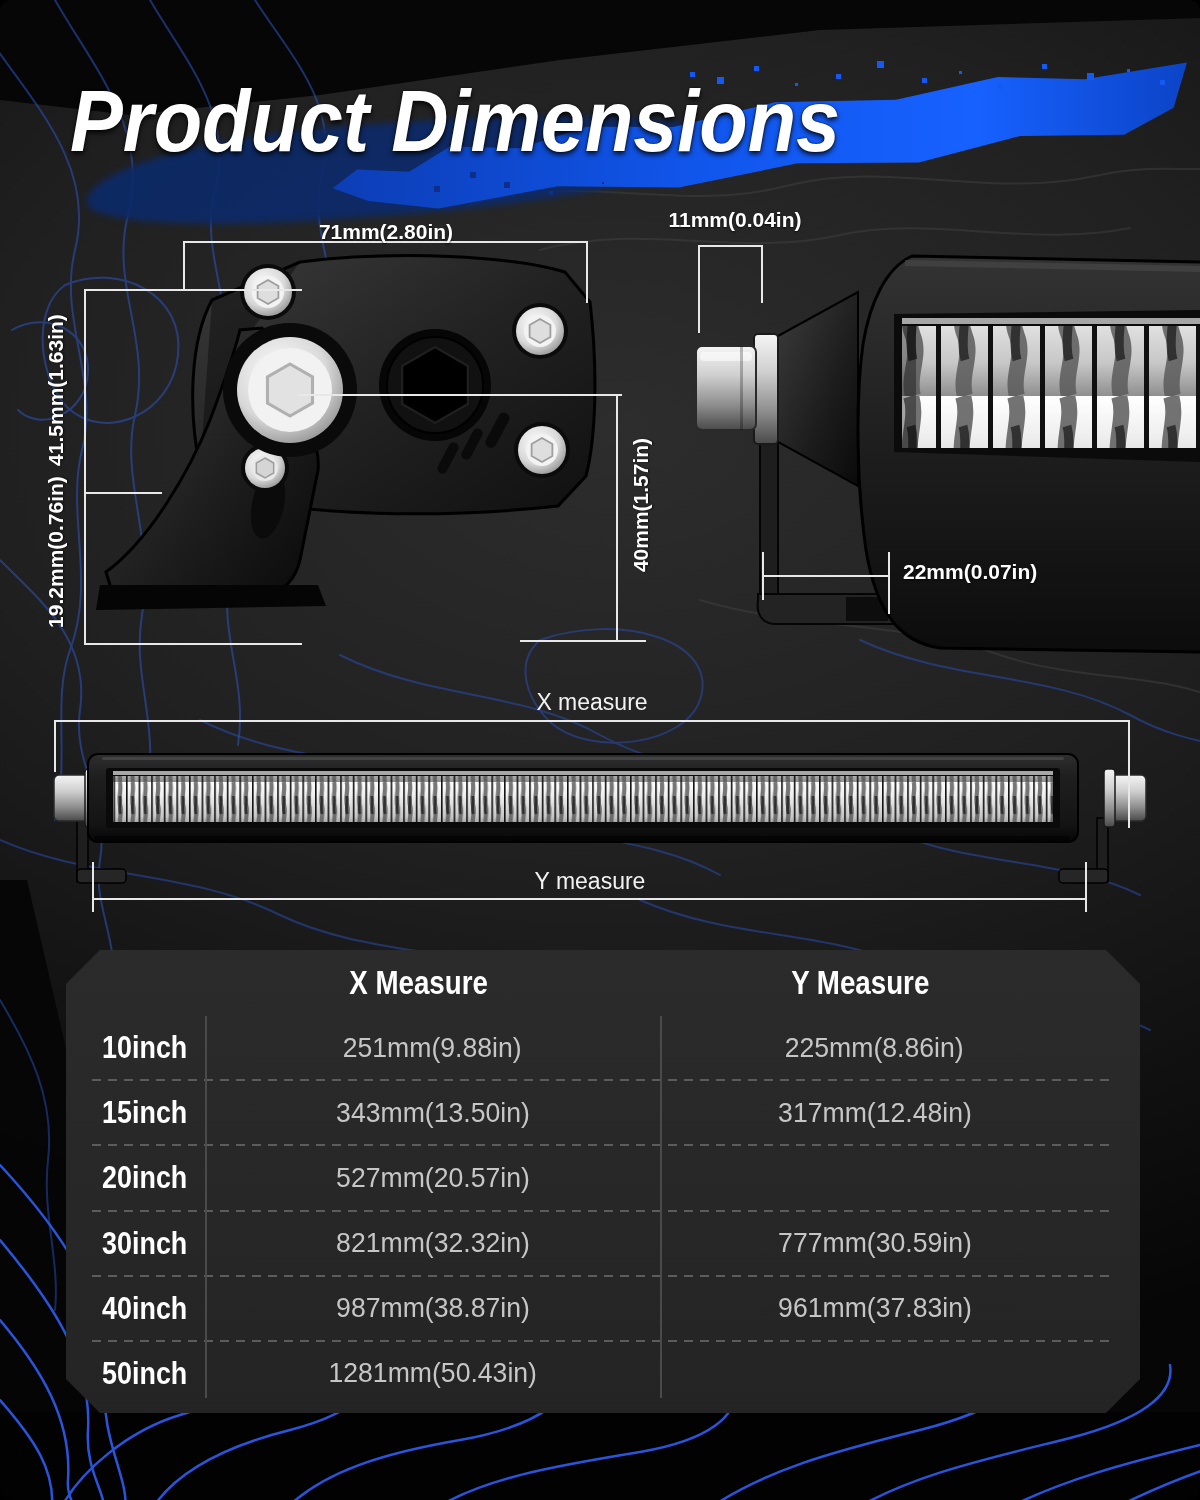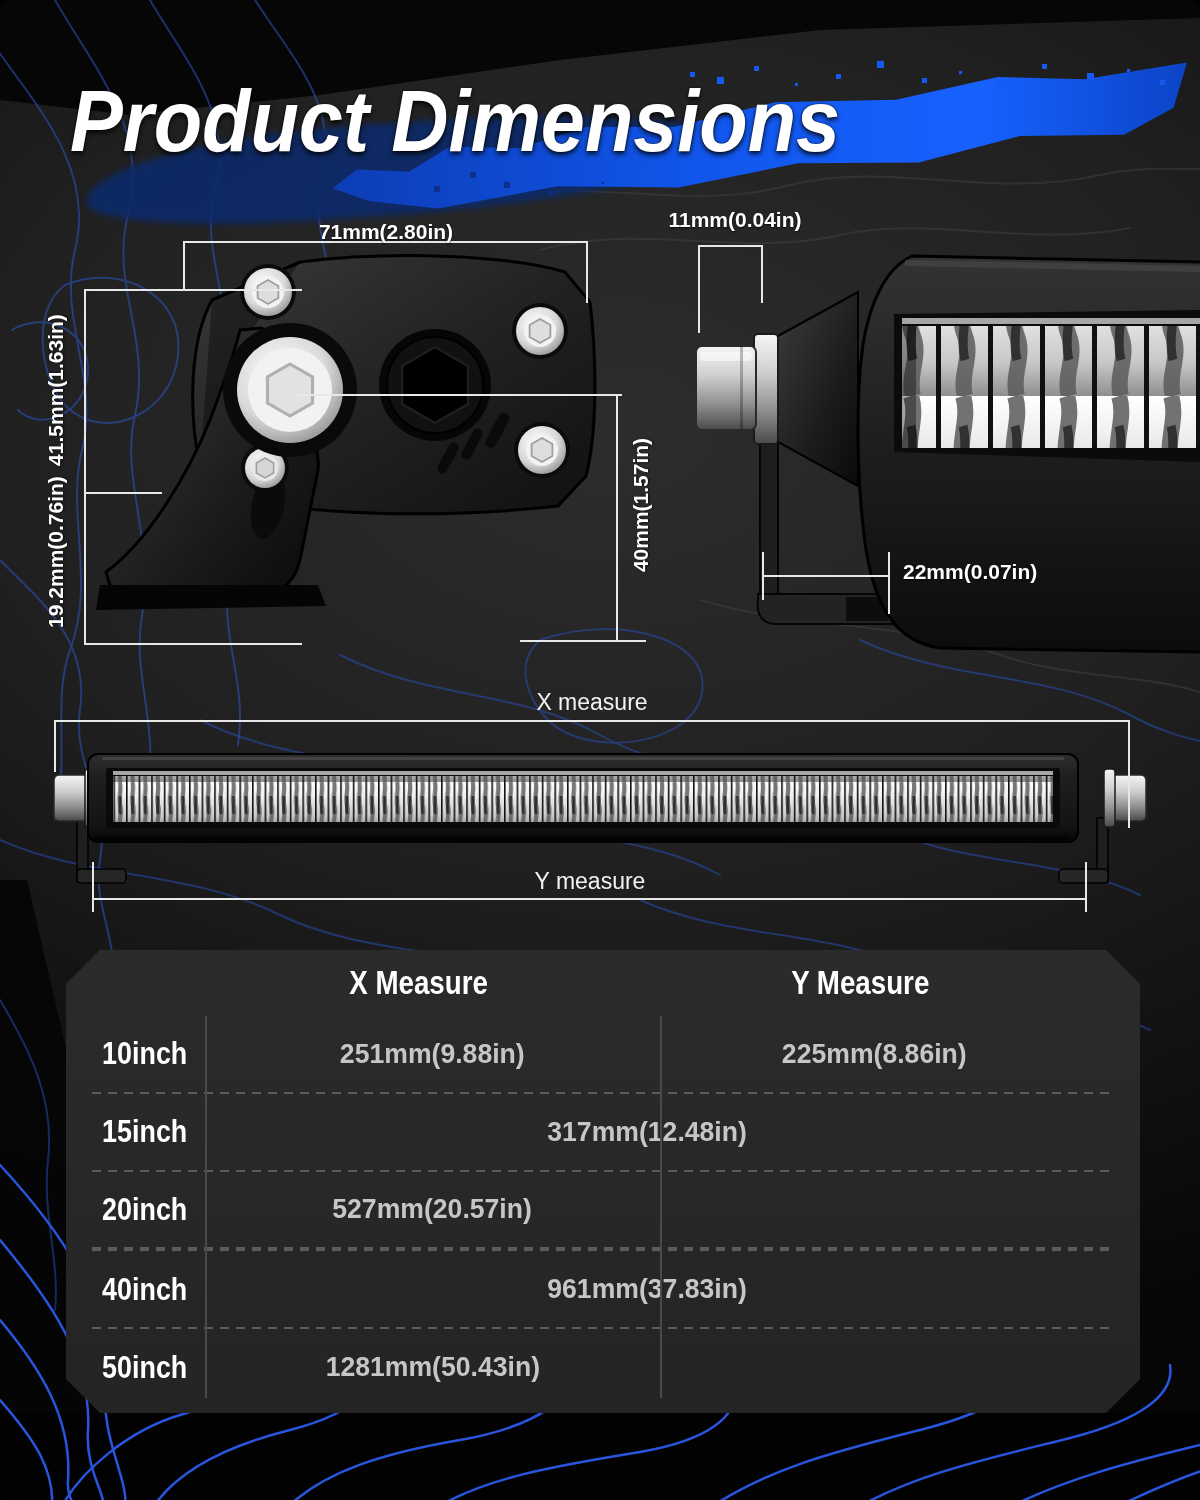--- a/index.html
+++ b/index.html
@@ -45,21 +45,21 @@
   .spec-table { position:absolute; left:66px; top:950px; width:1074px; height:463px;
     background:linear-gradient(180deg,#2b2b2b,#242424);
     clip-path:polygon(34px 0,1040px 0,100% 34px,100% 429px,1040px 100%,34px 100%,0 429px,0 34px); }
   .t-head { display:flex; height:66px; align-items:center; }
   .t-row { display:flex; flex:1; align-items:center; }
   .t-body { display:flex; flex-direction:column; height:389px; }
   .c-size { width:140px; padding-left:28px; box-sizing:border-box; color:#fff; font-weight:700; font-size:32px; }
   .c-x { width:455px; text-align:center; padding-right:30px; box-sizing:border-box; }
   .c-y { flex:1; text-align:center; padding-right:80px; box-sizing:border-box; }
   .t-head .c-x, .t-head .c-y { color:#fff; font-weight:700; font-size:33px; }
-  .t-row .c-x, .t-row .c-y { color:#c6c6c6; font-weight:700; font-size:28px;padding-left:28px; }
+  .t-row .c-x, .t-row .c-y { color:#c6c6c6; font-weight:400; font-size:28px;padding-left:28px; }
   .cond { display:inline-block; transform:scaleX(.84); }
   .cond2 { display:inline-block; transform:scaleX(.95); }
   .t-sep { height:2px; margin:0 24px 0 26px;
     background:repeating-linear-gradient(90deg,#5c5c5c 0 9px,transparent 9px 16px); }
   .vline { position:absolute; top:66px; width:2px; height:382px; background:#4a4a4a; }
   .v1 { left:139px; } .v2 { left:594px; }
 </style>
 </head>
 <body>
 
@@ -291,31 +291,38 @@
     </div>
     <div class="t-body">
       <div class="t-row">
         <span class="c-size"><span class="cond">10inch</span></span>
         <span class="c-x"><span class="cond2">251mm(9.88in)</span></span>
         <span class="c-y"><span class="cond2">225mm(8.86in)</span></span>
       </div>
       <div class="t-sep"></div>
       <div class="t-row">
         <span class="c-size"><span class="cond">15inch</span></span>
+        <span class="c-x"><span class="cond2">343mm(13.50in)</span></span>
         <span class="c-y"><span class="cond2">317mm(12.48in)</span></span>
       </div>
       <div class="t-sep"></div>
       <div class="t-row">
         <span class="c-size"><span class="cond">20inch</span></span>
         <span class="c-x"><span class="cond2">527mm(20.57in)</span></span>
       </div>
       <div class="t-sep"></div>
+      <div class="t-row">
+        <span class="c-size"><span class="cond">30inch</span></span>
+        <span class="c-x"><span class="cond2">821mm(32.32in)</span></span>
+        <span class="c-y"><span class="cond2">777mm(30.59in)</span></span>
+      </div>
       <div class="t-sep"></div>
       <div class="t-row">
         <span class="c-size"><span class="cond">40inch</span></span>
+        <span class="c-x"><span class="cond2">987mm(38.87in)</span></span>
         <span class="c-y"><span class="cond2">961mm(37.83in)</span></span>
       </div>
       <div class="t-sep"></div>
       <div class="t-row">
         <span class="c-size"><span class="cond">50inch</span></span>
         <span class="c-x"><span class="cond2">1281mm(50.43in)</span></span>
       </div>
     </div>
     <div class="vline v1"></div>
     <div class="vline v2"></div>

